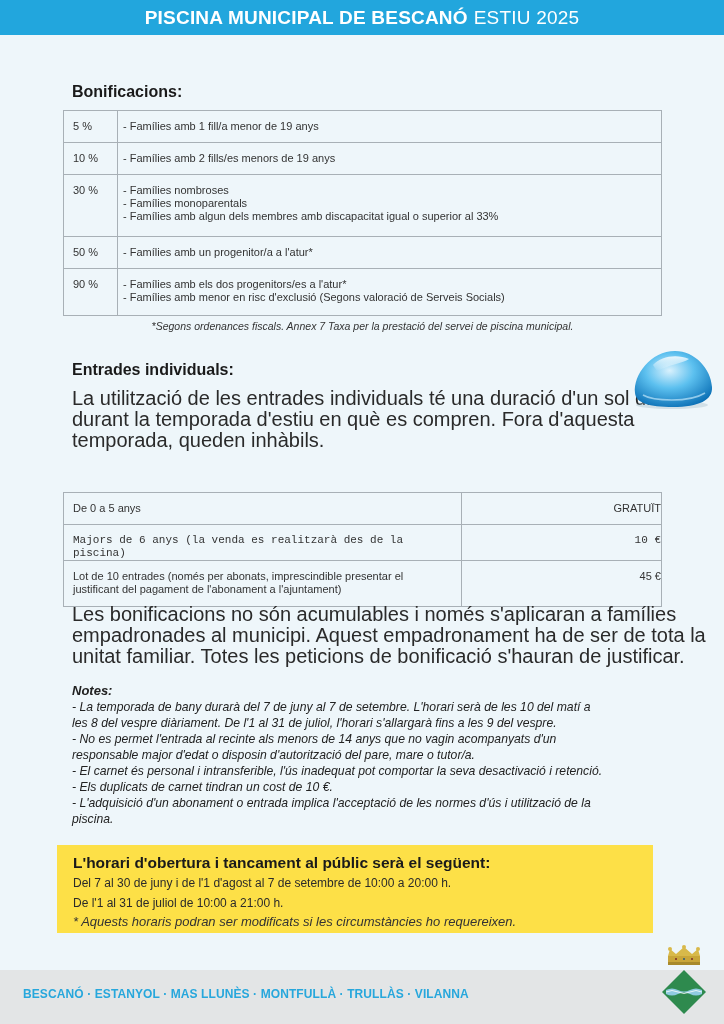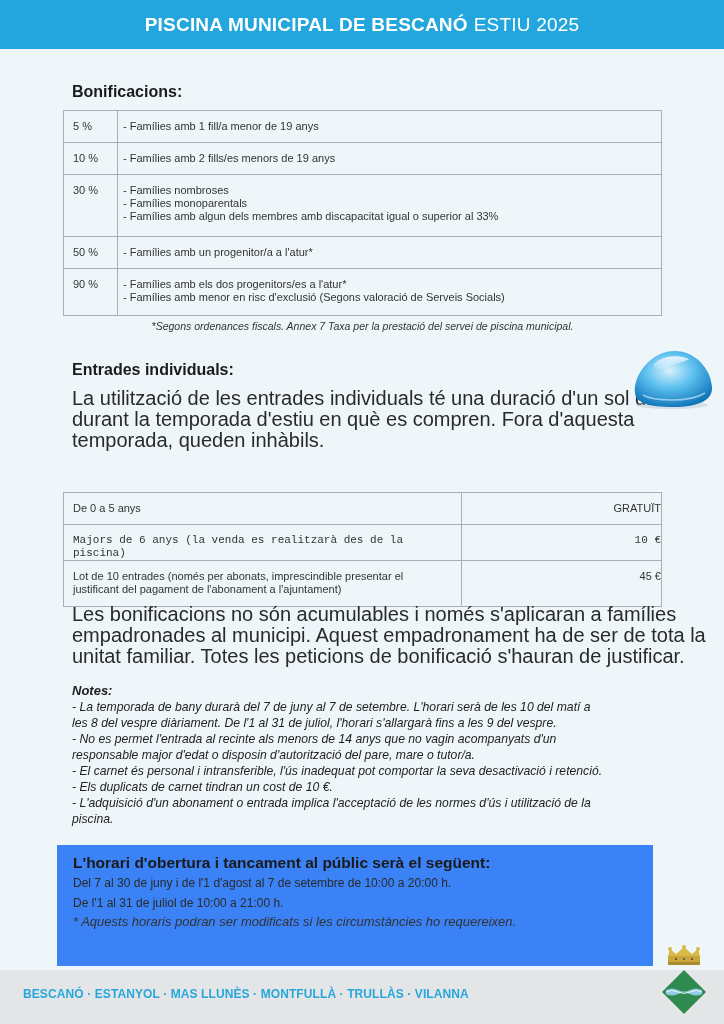--- a/index.html
+++ b/index.html
@@ -4,21 +4,21 @@
 <style>
   * { box-sizing: border-box; margin: 0; padding: 0; }
   html, body { width: 724px; height: 1024px; overflow: hidden; }
   body {
     background: #eef6fa;
     font-family: "Liberation Sans", sans-serif;
     color: #1e1e1e;
     position: relative;
   }
   .header {
-    position: absolute; left: 0; top: 0; width: 724px; height: 49px;
+    position: absolute; left: 0; top: 0; width: 724px; height: 35px;
     background: #22a6dd;
     display: flex; align-items: center; justify-content: center;
     color: #ffffff; font-size: 19px; letter-spacing: 0.2px;
   }
   .header .bold { font-weight: bold; margin-right: 6px; }
   .header .light { font-weight: normal; }
 
   .section-title {
     position: absolute; left: 72px;
     font-weight: bold; font-size: 16px; color: #1a1a1a;
@@ -55,22 +55,22 @@
   .ent-table tr.e2 { height: 32px; font-family: Liberation Mono, monospace; }
   .ent-table tr.e3 { height: 46px; }
 
   .notes {
     position: absolute; left: 72px; top: 683px; width: 600px;
     font-size: 12.2px; line-height: 16px; font-style: italic; color: #222;
   }
   .notes .notes-title { font-weight: bold; font-size: 13px; }
 
   .schedule-box {
-    position: absolute; left: 57px; top: 845px; width: 596px; height: 121px;
-    background: #3b82f6; padding: 8px 0 0 16px;
+    position: absolute; left: 57px; top: 845px; width: 596px; height: 88px;
+    background: #fde047; padding: 8px 0 0 16px;
   }
   .schedule-box .sch-title { font-weight: bold; font-size: 15.5px; line-height: 20px; color: #1a1a1a; }
   .schedule-box .sch-line { font-size: 12px; line-height: 20px; color: #2a2a2a; }
   .schedule-box .sch-note { font-style: italic; font-size: 13px; line-height: 17px; color: #333; }
 
   .footer {
     position: absolute; left: 0; top: 970px; width: 724px; height: 54px;
     background: #e3e5e6;
   }
   .footer-text {

